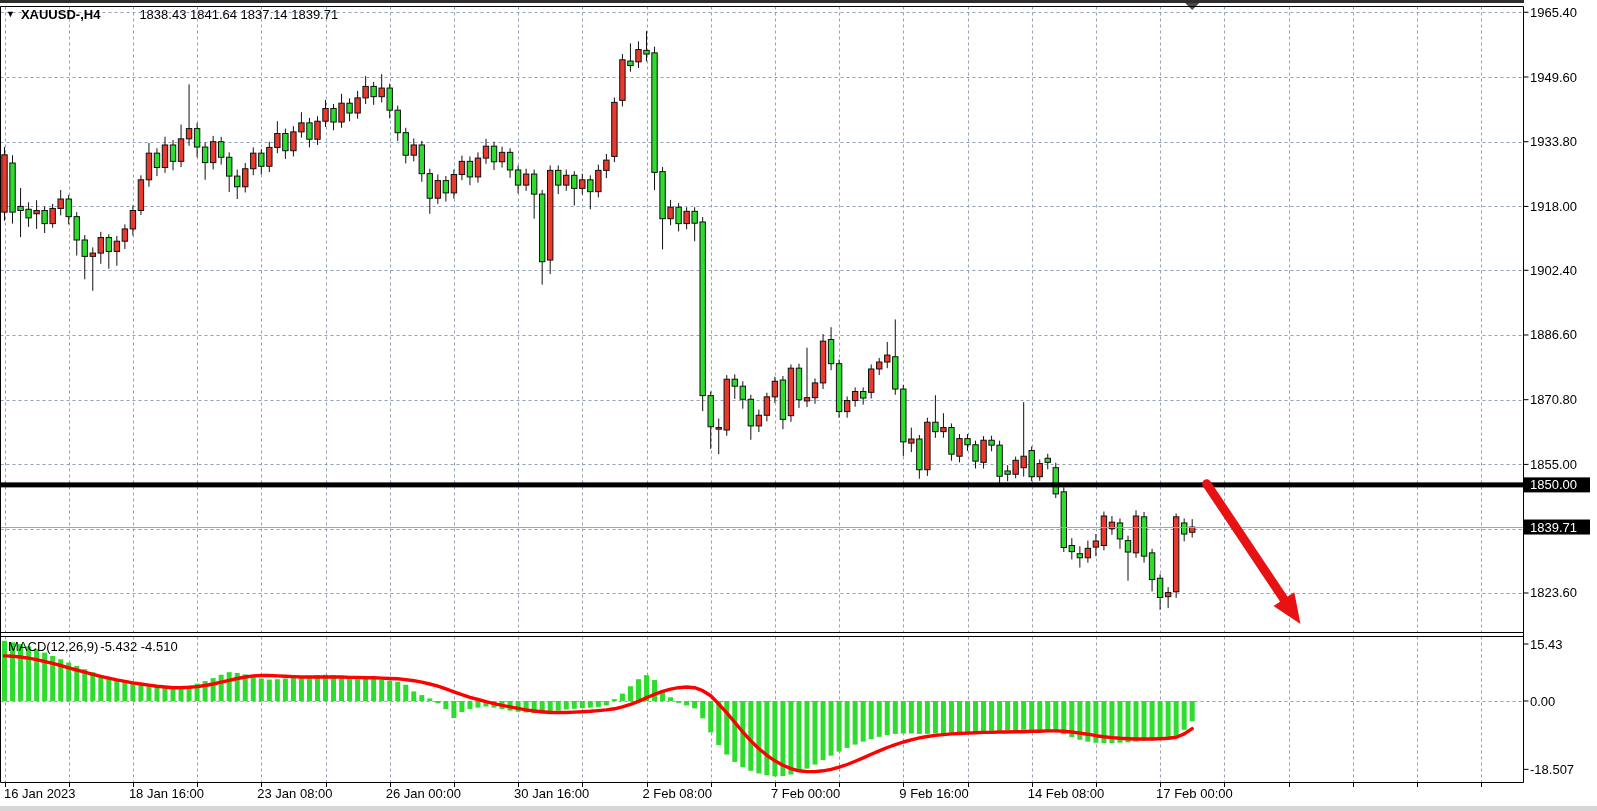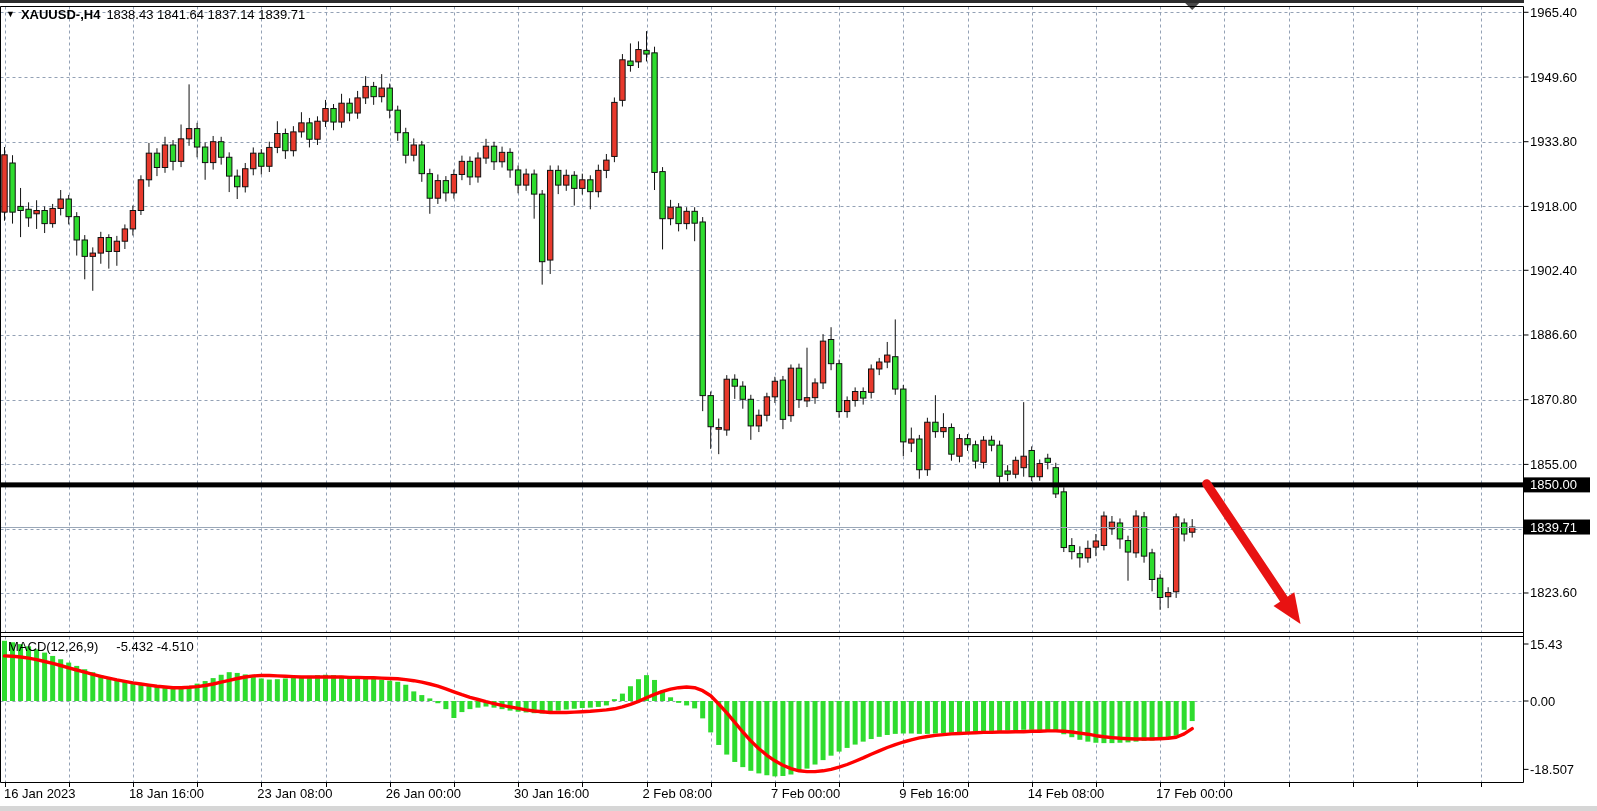--- a/index.html
+++ b/index.html
@@ -1,21 +1,21 @@
 <!DOCTYPE html>
 <html><head>
 <meta charset="utf-8">
 <style>
   html,body{margin:0;padding:0;background:#fff;font-family:"Liberation Sans",sans-serif;}
   .window{position:relative;width:1597px;height:811px;background:#ffffff;overflow:hidden;}
   #chart-svg{position:absolute;left:0;top:0;}
   .overlay{position:absolute;color:#000;font-size:13px;line-height:14px;white-space:nowrap;}
   #symbol-info{left:6px;top:8px;display:flex;align-items:center;gap:6px;font-weight:bold;}
   #symbol-info .tri{font-size:9px;transform:translateY(-1px);}
-  #macd-info{left:8px;top:640px;display:flex;gap:18px;}
+  #macd-info{left:8px;top:640px;display:flex;gap:2px;}
   text{font-family:"Liberation Sans",sans-serif;}
 </style>
 </head>
 <body>
 
 <div class="window">
   <svg id="chart-svg" width="1597" height="811">
       <rect x="0" y="0" width="1597" height="811" fill="#ffffff"></rect>
       <rect x="0" y="0" width="1524" height="3" fill="#2e2e2e"></rect>
       <g>
@@ -612,19 +612,19 @@
       <line x1="0.5" y1="6.5" x2="0.5" y2="782.5" stroke="#000000" stroke-width="1"></line>
       <line x1="1523.5" y1="6.5" x2="1523.5" y2="782.5" stroke="#000000" stroke-width="1"></line>
       <line x1="0.5" y1="632.5" x2="1523.5" y2="632.5" stroke="#000000" stroke-width="1"></line>
       <line x1="0.5" y1="636.5" x2="1523.5" y2="636.5" stroke="#000000" stroke-width="1"></line>
       <line x1="0.5" y1="782.5" x2="1523.5" y2="782.5" stroke="#000000" stroke-width="1"></line>
       <rect x="0" y="806" width="1597" height="5" fill="#d6d6d6"></rect>
     </svg>
   <div class="overlay" id="symbol-info">
     <span class="tri">▼</span>
     <span>XAUUSD-,H4</span>
-    <span style="font-weight:normal;">1838.43 1841.64 1837.14 1839.71</span>
+    <span style="font-weight:normal;margin-left:33px;">1838.43 1841.64 1837.14 1839.71</span>
   </div>
   <div class="overlay" id="macd-info">
     <span>MACD(12,26,9)</span>
     <span>-5.432 -4.510</span>
   </div>
 </div>
 
 </body></html>

